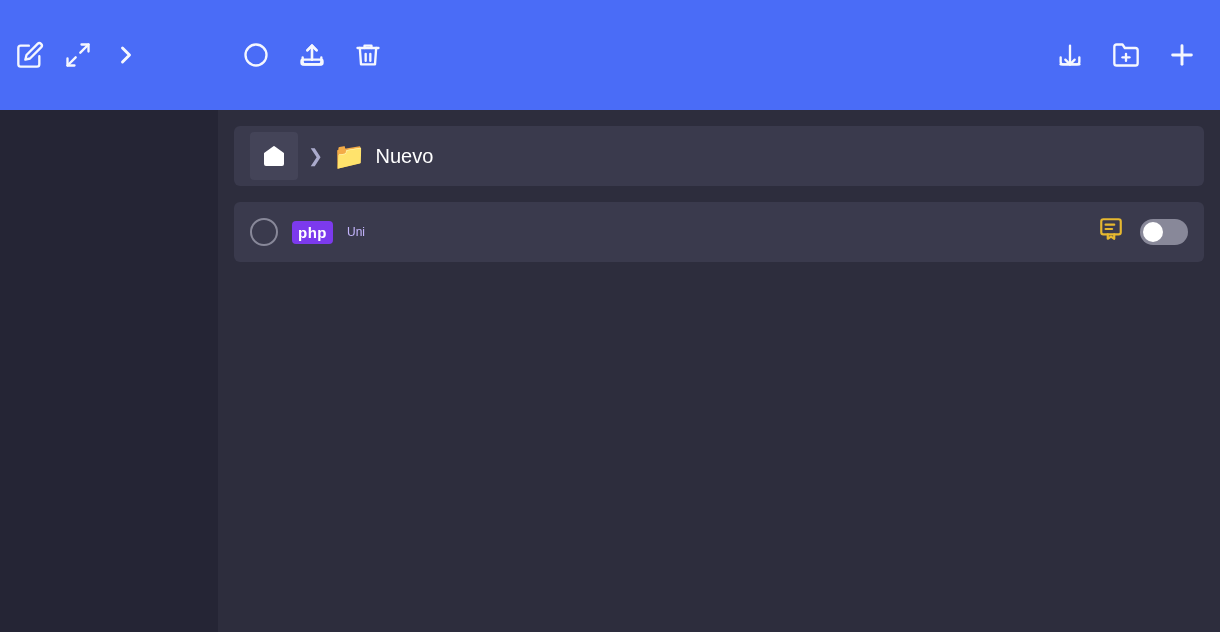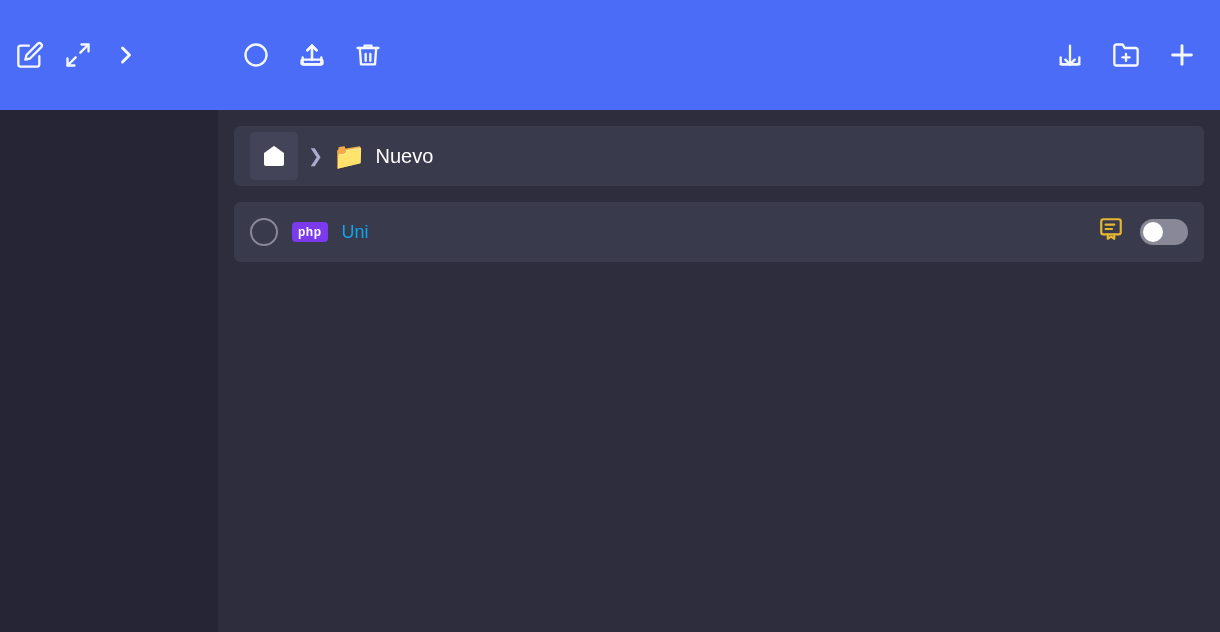--- a/index.html
+++ b/index.html
@@ -152,31 +152,31 @@
       border: 2px solid #888899;
       flex-shrink: 0;
       display: flex;
       align-items: center;
       justify-content: center;
     }
 
     .php-badge {
       background: #7c3aed;
       color: white;
-      font-size: 12px;
+      font-size: 15px;
       font-weight: 700;
       padding: 3px 6px;
       border-radius: 4px;
       flex-shrink: 0;
       letter-spacing: 0.5px;
     }
 
     .file-name {
-      color: #0ea5e9;
-      font-size: 18px;
+      color: #c4b5fd;
+      font-size: 12px;
       font-weight: 400;
       flex: 1;
     }
 
     .file-actions {
       display: flex;
       align-items: center;
       gap: 16px;
     }
 

